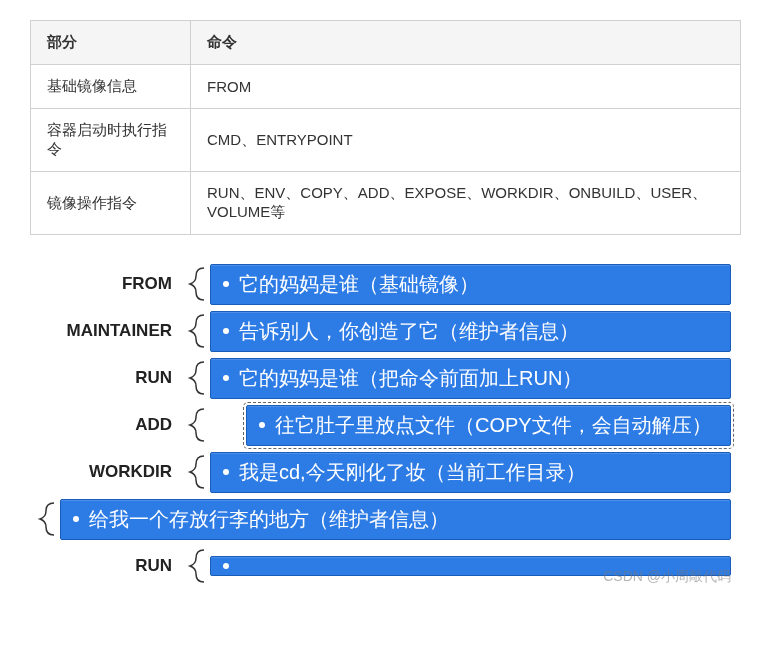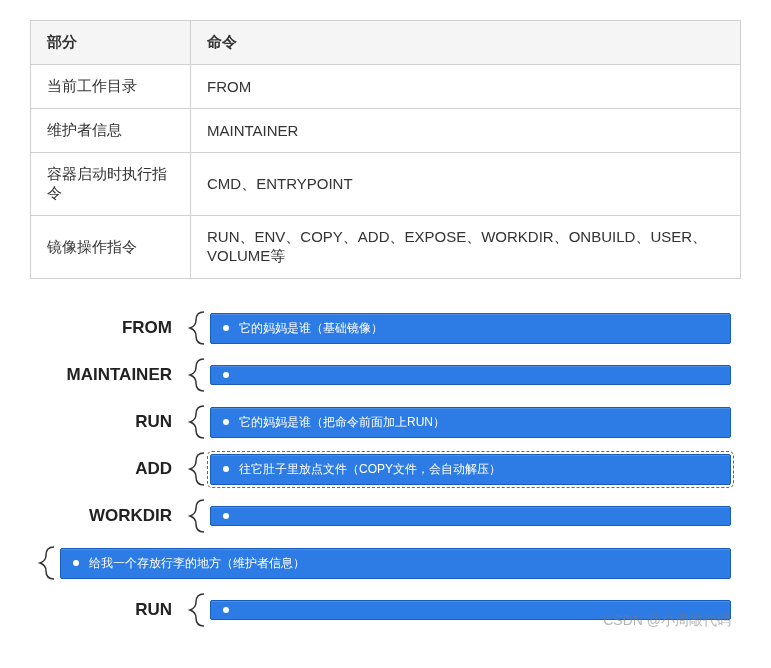--- a/index.html
+++ b/index.html
@@ -55,28 +55,29 @@
       justify-content: center;
     }
     .brace svg { display: block; }
     .bluebox {
       flex: 1;
       background: #2d7be5;
       color: #fff;
       border: 1px solid #1a5db8;
       border-radius: 2px;
       padding: 6px 12px;
-      font-size: 12px;
+      font-size: 20px;
       display: flex;
       align-items: center;
       box-shadow: inset 0 1px 0 rgba(255,255,255,0.15);
     }
     .bluebox.dashed {
       outline: 1px dashed #666;
       outline-offset: 2px;
+      margin-left: 36px;
     }
     .bullet {
       width: 6px;
       height: 6px;
       background: #fff;
       border-radius: 50%;
       margin-right: 10px;
       flex-shrink: 0;
     }
     .watermark {
@@ -94,26 +95,22 @@
 
 <table class="table-wrap">
   <thead>
     <tr>
       <th>部分</th>
       <th>命令</th>
     </tr>
   </thead>
   <tbody>
     <tr>
-      <td>当前工作目录</td>
+      <td>基础镜像信息</td>
       <td>FROM</td>
-    </tr>
-    <tr>
-      <td>维护者信息</td>
-      <td>MAINTAINER</td>
     </tr>
     <tr>
       <td>容器启动时执行指令</td>
       <td>CMD、ENTRYPOINT</td>
     </tr>
     <tr>
       <td>镜像操作指令</td>
       <td>RUN、ENV、COPY、ADD、EXPOSE、WORKDIR、ONBUILD、USER、VOLUME等</td>
     </tr>
   </tbody>
@@ -136,20 +133,21 @@
 
   <div class="row">
     <div class="row-label">MAINTAINER</div>
     <div class="brace">
       <svg width="26" height="36" viewBox="0 0 26 36">
           <path d="M22 2 Q14 2 14 10 Q14 16 8 18 Q14 20 14 26 Q14 34 22 34" fill="none" stroke="#333" stroke-width="1.5"></path>
         </svg>
     </div>
     <div class="bluebox">
       <span class="bullet"></span>
+      <span>告诉别人，你创造了它（维护者信息）</span>
     </div>
   </div>
 
   <div class="row">
     <div class="row-label">RUN</div>
     <div class="brace">
       <svg width="26" height="36" viewBox="0 0 26 36">
           <path d="M22 2 Q14 2 14 10 Q14 16 8 18 Q14 20 14 26 Q14 34 22 34" fill="none" stroke="#333" stroke-width="1.5"></path>
         </svg>
     </div>
@@ -174,20 +172,21 @@
 
   <div class="row">
     <div class="row-label">WORKDIR</div>
     <div class="brace">
       <svg width="26" height="36" viewBox="0 0 26 36">
           <path d="M22 2 Q14 2 14 10 Q14 16 8 18 Q14 20 14 26 Q14 34 22 34" fill="none" stroke="#333" stroke-width="1.5"></path>
         </svg>
     </div>
     <div class="bluebox">
       <span class="bullet"></span>
+      <span>我是cd,今天刚化了妆（当前工作目录）</span>
     </div>
   </div>
 
   <div class="row">
     <div class="brace">
       <svg width="26" height="36" viewBox="0 0 26 36">
           <path d="M22 2 Q14 2 14 10 Q14 16 8 18 Q14 20 14 26 Q14 34 22 34" fill="none" stroke="#333" stroke-width="1.5"></path>
         </svg>
     </div>
     <div class="bluebox">

